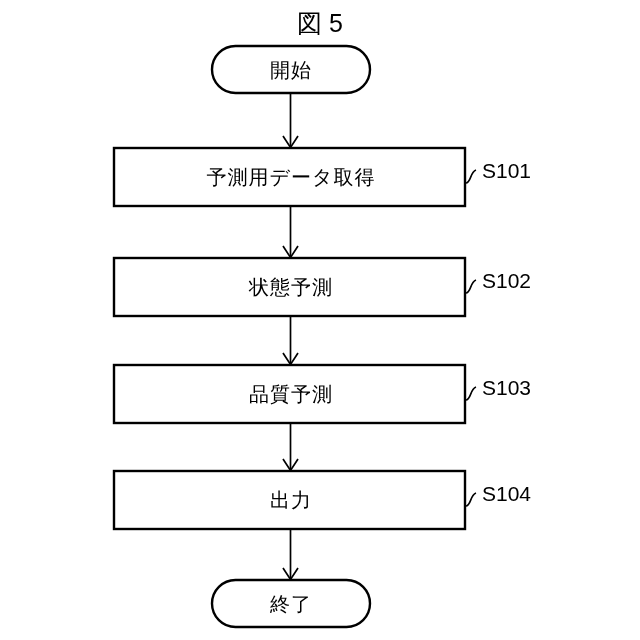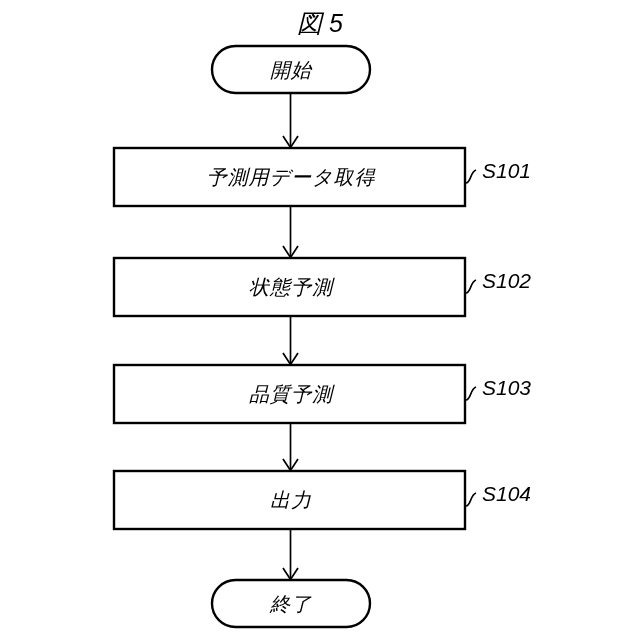--- a/index.html
+++ b/index.html
@@ -11,21 +11,20 @@
     width: 640px;
     height: 640px;
     font-family: "Liberation Sans", "DejaVu Sans", sans-serif;
     overflow: hidden;
   }
   #figure-root {
     position: relative;
     width: 640px;
     height: 640px;
     background: #ffffff;
-    font-style: italic;
   }
   svg.flow-canvas {
     position: absolute;
     top: 0;
     left: 0;
     width: 640px;
     height: 640px;
     display: block;
   }
   .fig-title {

